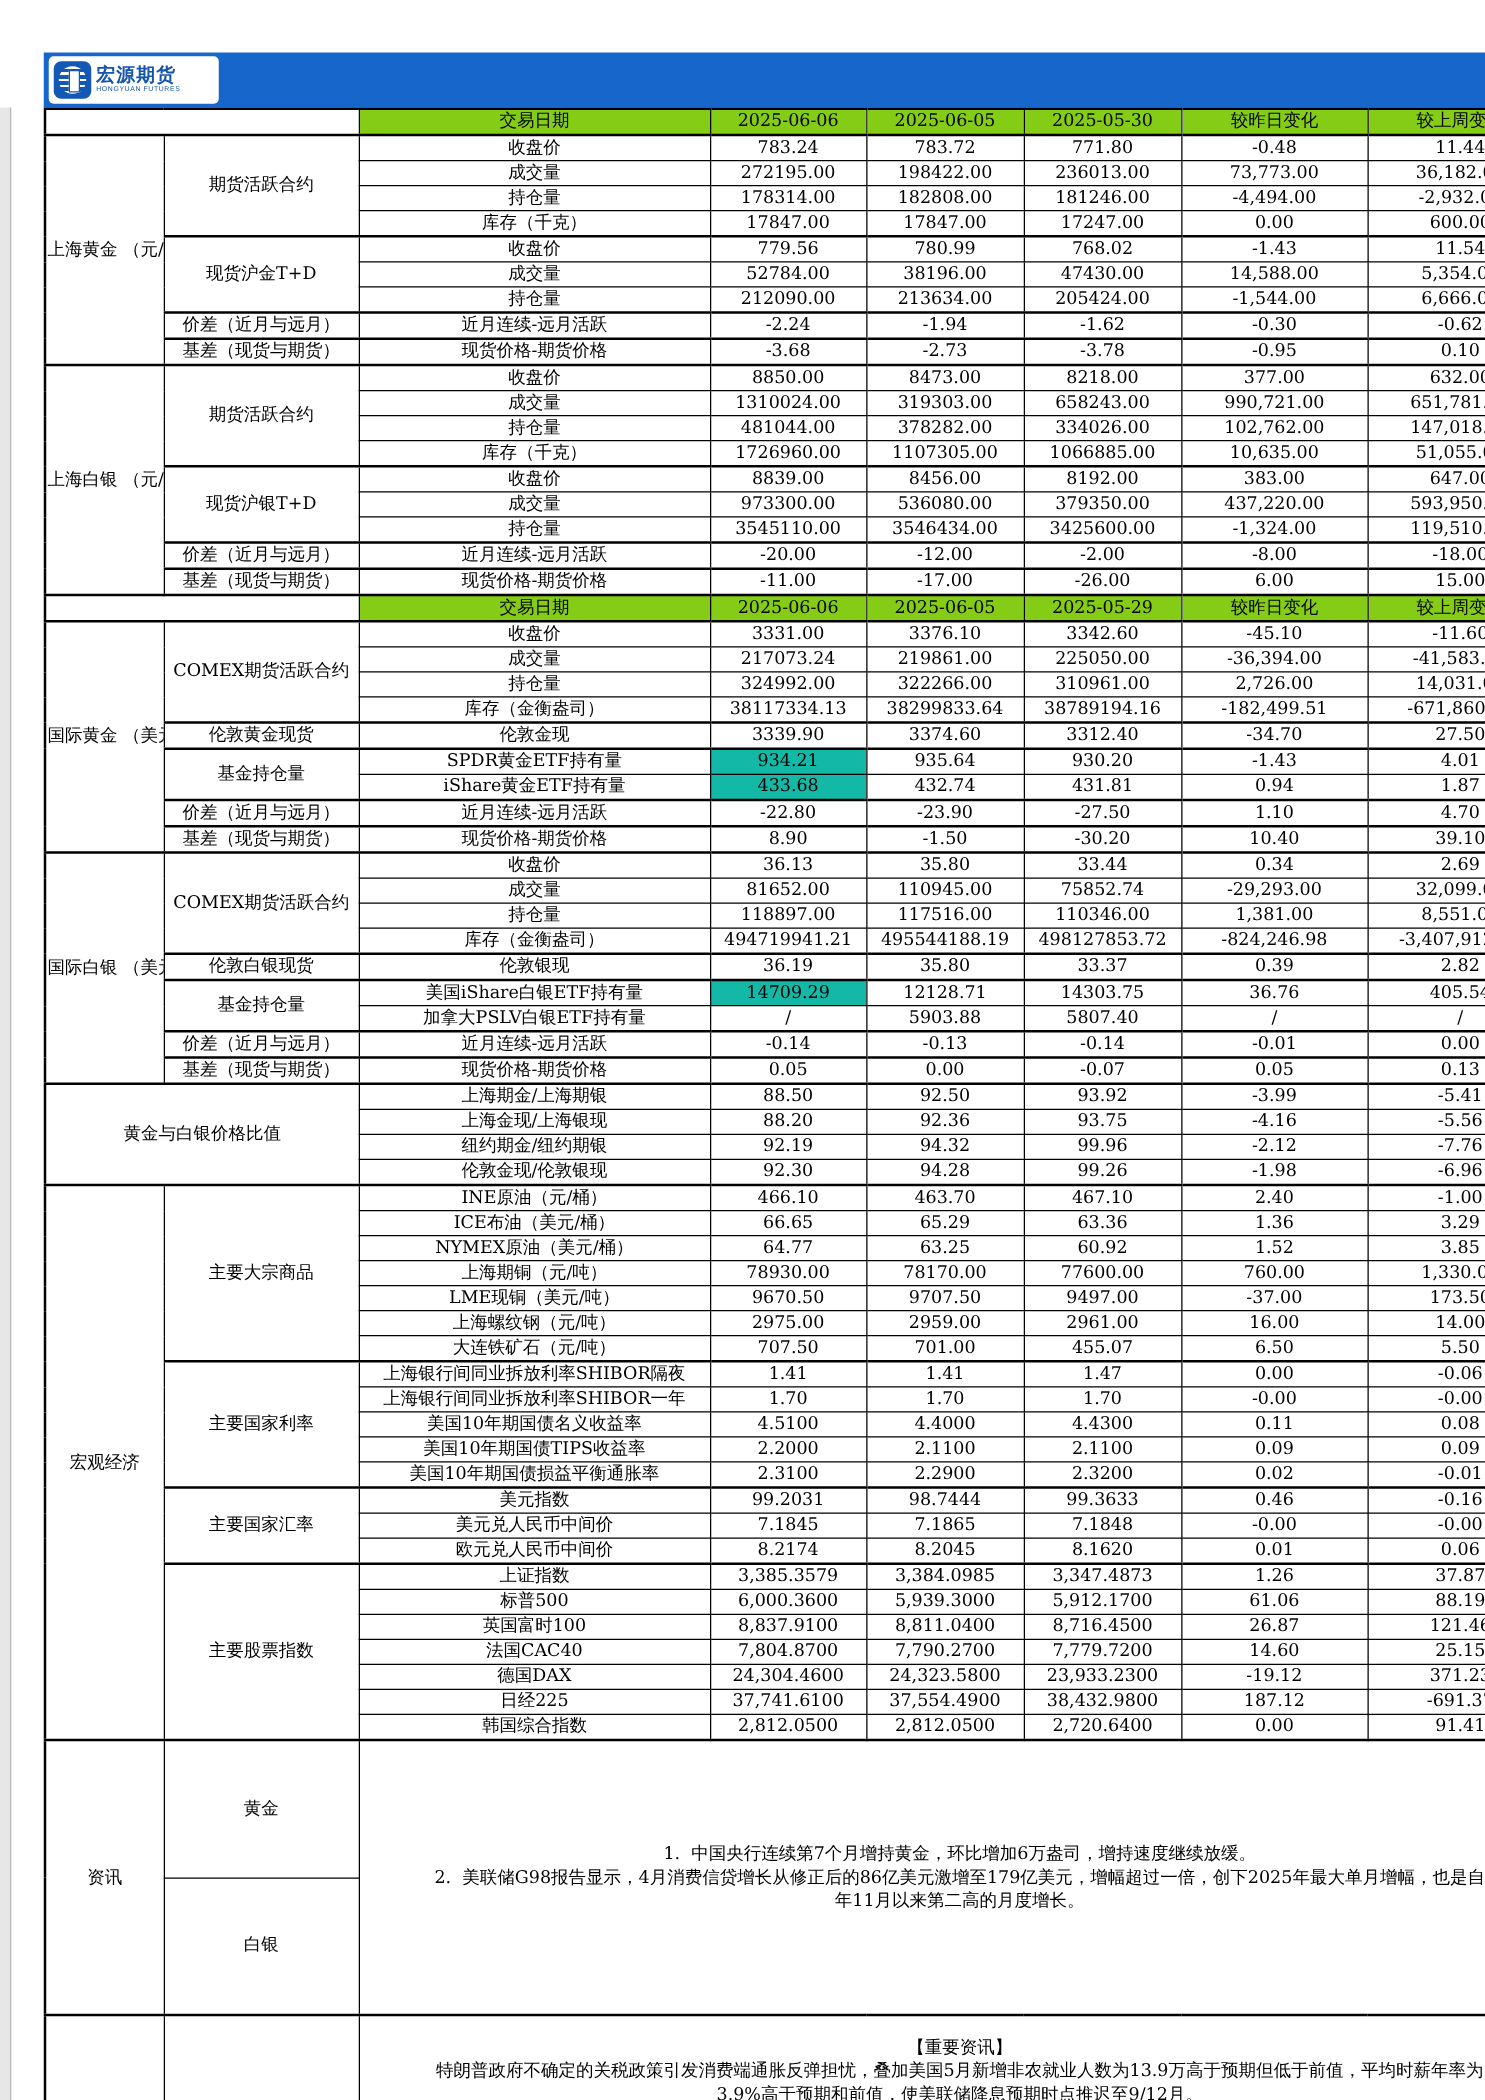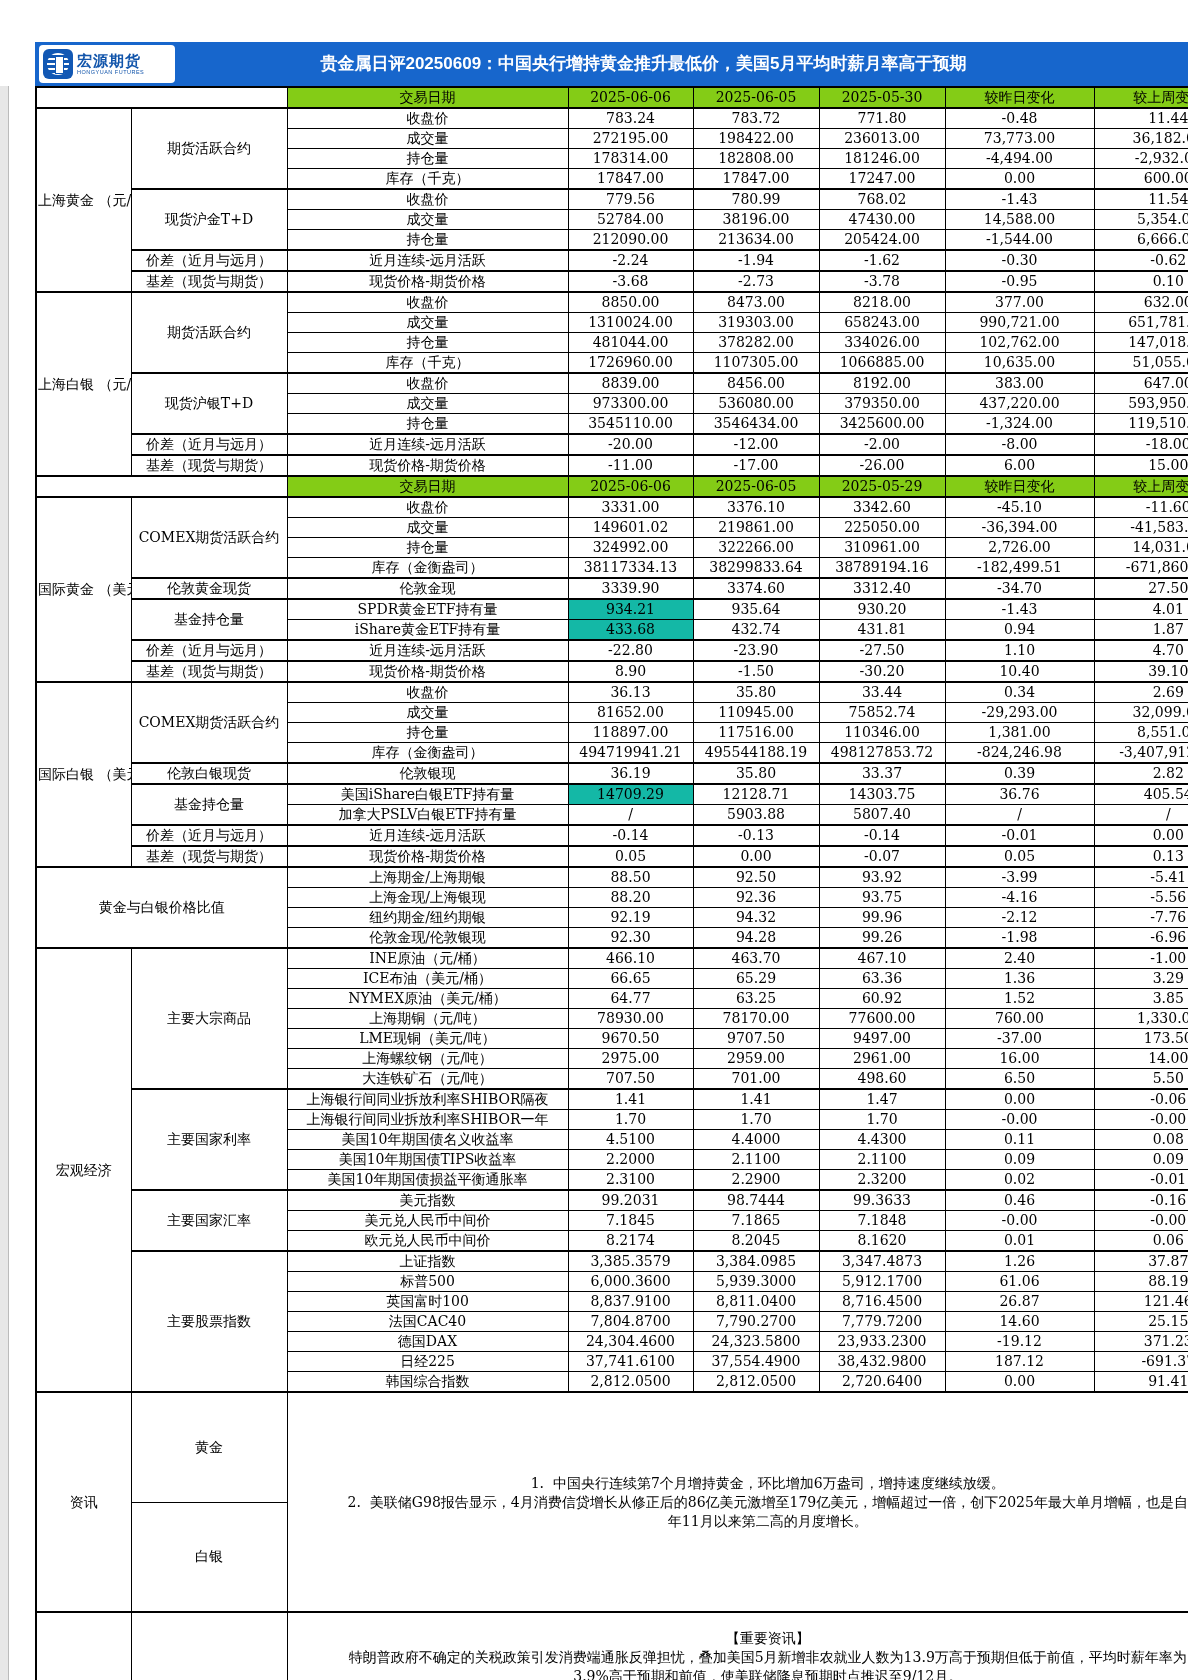--- a/index.html
+++ b/index.html
@@ -46,21 +46,20 @@
   <div class="logobox">
     <div class="logoicon">
       <div class="globe"></div>
         <div class="bar"></div>
     </div>
     <div class="logotext">
       <span class="logocn">宏源期货</span>
       <span class="logoen">HONGYUAN FUTURES</span>
     </div>
   </div>
-  <div class="bartitle">贵金属日评20250609：中国央行增持黄金推升最低价，美国5月平均时薪月率高于预期</div>
 </div>
 
 <table class="rep">
   <colgroup>
     <col style="width:95px">
       <col style="width:156px">
       <col style="width:281px">
       <col style="width:125px">
     <col style="width:126px">
       <col style="width:126px">
@@ -248,21 +247,21 @@
         <td colspan="1" rowspan="4">COMEX期货活跃合约</td>
         <td>收盘价</td>
         <td class="num">3331.00</td>
         <td class="num">3376.10</td>
         <td class="num">3342.60</td>
         <td class="num neg">-45.10</td>
         <td class="num neg">-11.60</td>
       </tr>
       <tr>
         <td>成交量</td>
-        <td class="num">149601.02</td>
+        <td class="num">217073.24</td>
         <td class="num">219861.00</td>
         <td class="num">225050.00</td>
         <td class="num neg">-36,394.00</td>
         <td class="num neg">-41,583.00</td>
       </tr>
       <tr>
         <td>持仓量</td>
         <td class="num">324992.00</td>
         <td class="num">322266.00</td>
         <td class="num">310961.00</td>
@@ -480,21 +479,21 @@
         <td class="num">2975.00</td>
         <td class="num">2959.00</td>
         <td class="num">2961.00</td>
         <td class="num pos">16.00</td>
         <td class="num pos">14.00</td>
       </tr>
       <tr>
         <td>大连铁矿石（元/吨）</td>
         <td class="num">707.50</td>
         <td class="num">701.00</td>
-        <td class="num">498.60</td>
+        <td class="num">455.07</td>
         <td class="num pos">6.50</td>
         <td class="num pos">5.50</td>
       </tr>
       <tr class="tt">
         <td colspan="1" rowspan="5">主要国家利率</td>
         <td>上海银行间同业拆放利率SHIBOR隔夜</td>
         <td class="num">1.41</td>
         <td class="num">1.41</td>
         <td class="num">1.47</td>
         <td class="num pos">0.00</td>

